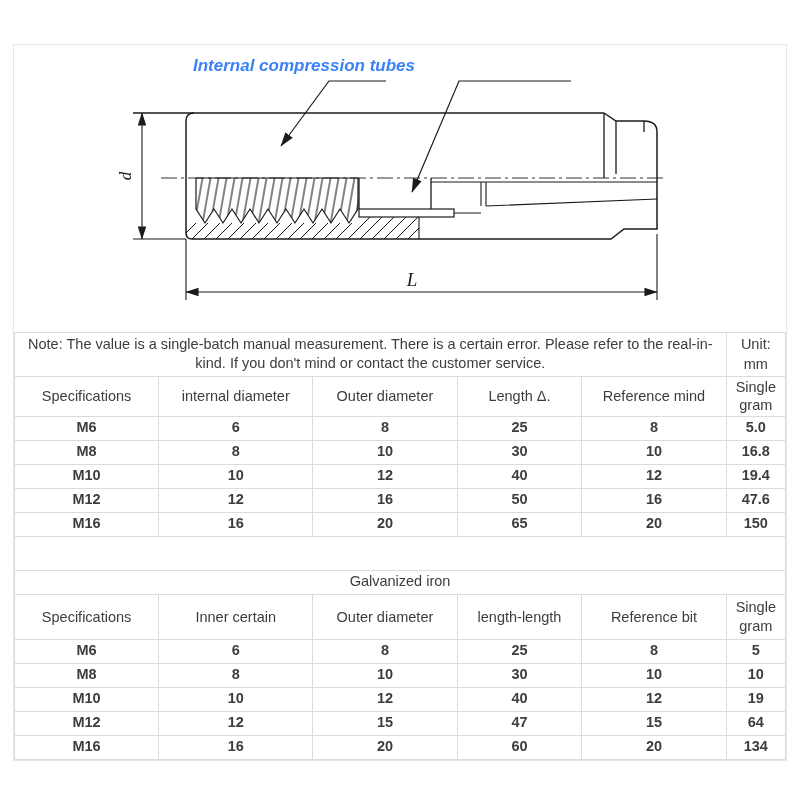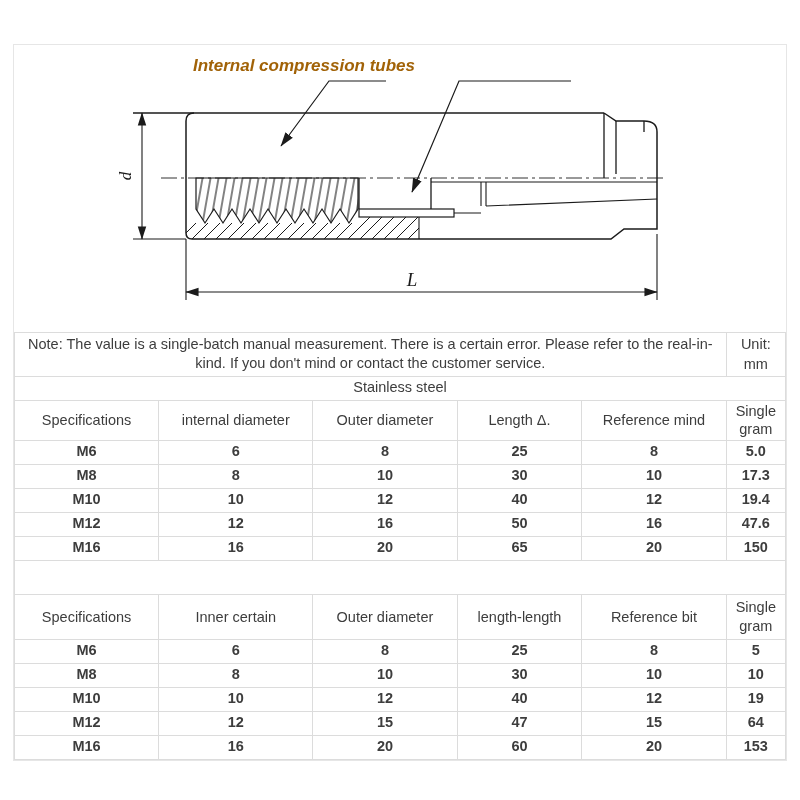--- a/index.html
+++ b/index.html
@@ -3,21 +3,21 @@
 <meta charset="utf-8">
 <style>
   html,body{margin:0;padding:0;background:#ffffff;width:800px;height:800px;
     font-family:"Liberation Sans",sans-serif;-webkit-font-smoothing:antialiased;}
   .content{position:absolute;left:13px;top:44px;width:774px;border:1px solid #e6e6e6;
     box-sizing:border-box;background:#fff;}
   
   .drawing{position:relative;height:287px;overflow:hidden;}
   .drawing svg{position:absolute;left:0;top:0;}
   .callout{position:absolute;top:11px;transform:translateX(-50%);
-    font-style:italic;font-weight:bold;font-size:17px;color:#a16207;white-space:nowrap;}
+    font-style:italic;font-weight:bold;font-size:17px;color:#3b82f6;white-space:nowrap;}
   .callout.c1{left:290px;}
   .callout.c2{left:607px;}
   
   table.spec{width:100%;border-collapse:collapse;table-layout:fixed;
     font-size:14.5px;color:#3d3d3d;}
   table.spec td{border:1px solid #dcdcdc;text-align:center;vertical-align:middle;
     padding:1px 6px;line-height:1.35;}
   tr.note-row td{height:40px;margin-left:48px;}
   tr.note-row td.unit-cell{line-height:1.4;}
   tr.section-row td{height:21px;}
@@ -90,23 +90,20 @@
 
     <tbody>
         <tr class="note-row">
       <td colspan="5">Note: The value is a single-batch manual measurement. There is a certain error. Please refer to the real-in-kind. If you don't mind or contact the customer service.</td>
       <td class="unit-cell">
         <div>Unit:</div>
         <div>mm</div>
       </td>
     </tr>
 
-    <tr class="section-row">
-      <td colspan="6">Stainless steel</td>
-    </tr>
     <tr class="head-1">
       <td>Specifications</td>
       <td>internal diameter</td>
       <td>Outer diameter</td>
       <td>Length Δ.</td>
       <td>Reference mind</td>
       <td>Single gram</td>
     </tr>
     <tr class="data-row">
       <td>M6</td>
@@ -115,21 +112,21 @@
       <td>25</td>
       <td>8</td>
       <td>5.0</td>
     </tr>
     <tr class="data-row">
       <td>M8</td>
       <td>8</td>
       <td>10</td>
       <td>30</td>
       <td>10</td>
-      <td>17.3</td>
+      <td>16.8</td>
     </tr>
     <tr class="data-row">
       <td>M10</td>
       <td>10</td>
       <td>12</td>
       <td>40</td>
       <td>12</td>
       <td>19.4</td>
     </tr>
     <tr class="data-row">
@@ -146,20 +143,23 @@
       <td>20</td>
       <td>65</td>
       <td>20</td>
       <td>150</td>
     </tr>
 
     <tr class="gap-row">
       <td colspan="6"></td>
     </tr>
 
+    <tr class="section-row">
+      <td colspan="6">Galvanized iron</td>
+    </tr>
     <tr class="head-2">
       <td>Specifications</td>
       <td>Inner certain</td>
       <td>Outer diameter</td>
       <td>length-length</td>
       <td>Reference bit</td>
       <td>Single gram</td>
     </tr>
     <tr class="data-row">
       <td>M6</td>
@@ -192,17 +192,17 @@
       <td>47</td>
       <td>15</td>
       <td>64</td>
     </tr>
     <tr class="data-row">
       <td>M16</td>
       <td>16</td>
       <td>20</td>
       <td>60</td>
       <td>20</td>
-      <td>153</td>
+      <td>134</td>
     </tr>
   </tbody>
     </table>
 </div>
 
 </body></html>

